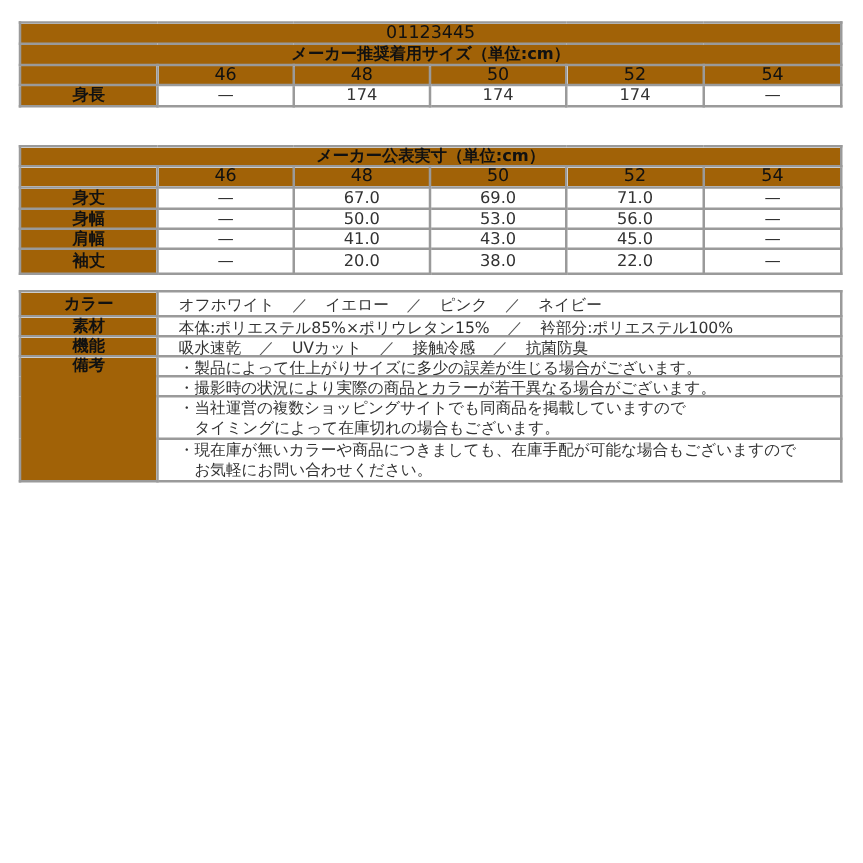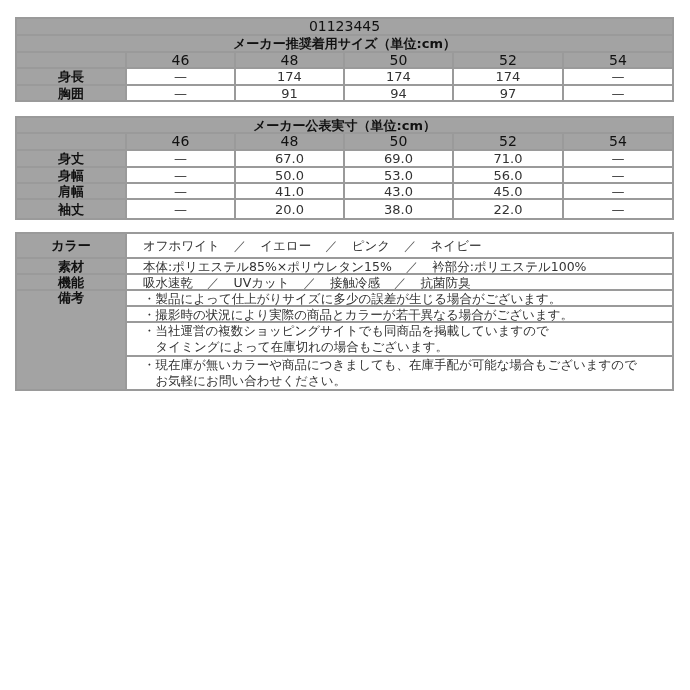--- a/index.html
+++ b/index.html
@@ -1,20 +1,20 @@
 <!DOCTYPE html>
 <html><head>
 <meta charset="utf-8">
 <style>
   html, body { margin:0; padding:0; background:#ffffff; }
   body { width:690px; height:690px; position:relative; overflow:hidden;
          font-family:"DejaVu Sans", "Liberation Sans", sans-serif; color:#222; }
   table { position:absolute; border-collapse:collapse; table-layout:fixed; }
   td { border:2px solid #9a9a9a; padding:0; font-size:13px; line-height:13px; overflow:hidden; white-space:nowrap; }
-  .g { background:#a3a3a3; }
+  .g { background:#a16207; }
   .w { background:#ffffff; }
   .c { text-align:center; }
   .b { font-weight:bold; color:#111; }
   .num { font-size:13px; color:#333; }
   .hdr { font-size:14px; color:#111; }
   #t1 { left:15px; top:17px; width:657px; }
   #t2 { left:15px; top:116px; width:657px;padding-left:6px; }
   #t3 { left:15px; top:232px; width:657px; }
   #t3 .val { padding-left:16px; color:#333; font-size:12.5px; }
   #t3 .ml { white-space:normal; line-height:16px; padding-top:0; padding-bottom:0; }
@@ -46,28 +46,20 @@
     <td class="g c hdr">50</td>
     <td class="g c hdr">52</td>
     <td class="g c hdr">54</td>
   </tr>
   <tr style="height:17px">
     <td class="g c b">身長</td>
     <td class="w c num">—</td>
     <td class="w c num">174</td>
     <td class="w c num">174</td>
     <td class="w c num">174</td>
-    <td class="w c num">—</td>
-  </tr>
-  <tr style="height:16px">
-    <td class="g c b">胸囲</td>
-    <td class="w c num">—</td>
-    <td class="w c num">91</td>
-    <td class="w c num">94</td>
-    <td class="w c num">97</td>
     <td class="w c num">—</td>
   </tr>
 </tbody>
   </table>
 
 <table id="t2">
   <colgroup>
       <col style="width:110px">
       <col style="width:109px">
       <col style="width:109px">
@@ -121,21 +113,21 @@
   </tr>
 </tbody>
   </table>
 
 <table id="t3">
   <colgroup>
       <col style="width:110px">
       <col style="width:547px">
     </colgroup>
   <tbody>
-      <tr style="height:25px">
+      <tr style="height:20px">
     <td class="g c b">カラー</td>
     <td class="w val">
       <span>オフホワイト</span><span class="sep">／</span><span>イエロー</span><span class="sep">／</span><span>ピンク</span><span class="sep">／</span><span>ネイビー</span>
     </td>
   </tr>
   <tr style="height:16px">
     <td class="g c b">素材</td>
     <td class="w val">
       <span>本体:ポリエステル85%×ポリウレタン15%</span><span class="sep">／</span><span>衿部分:ポリエステル100%</span>
     </td>

